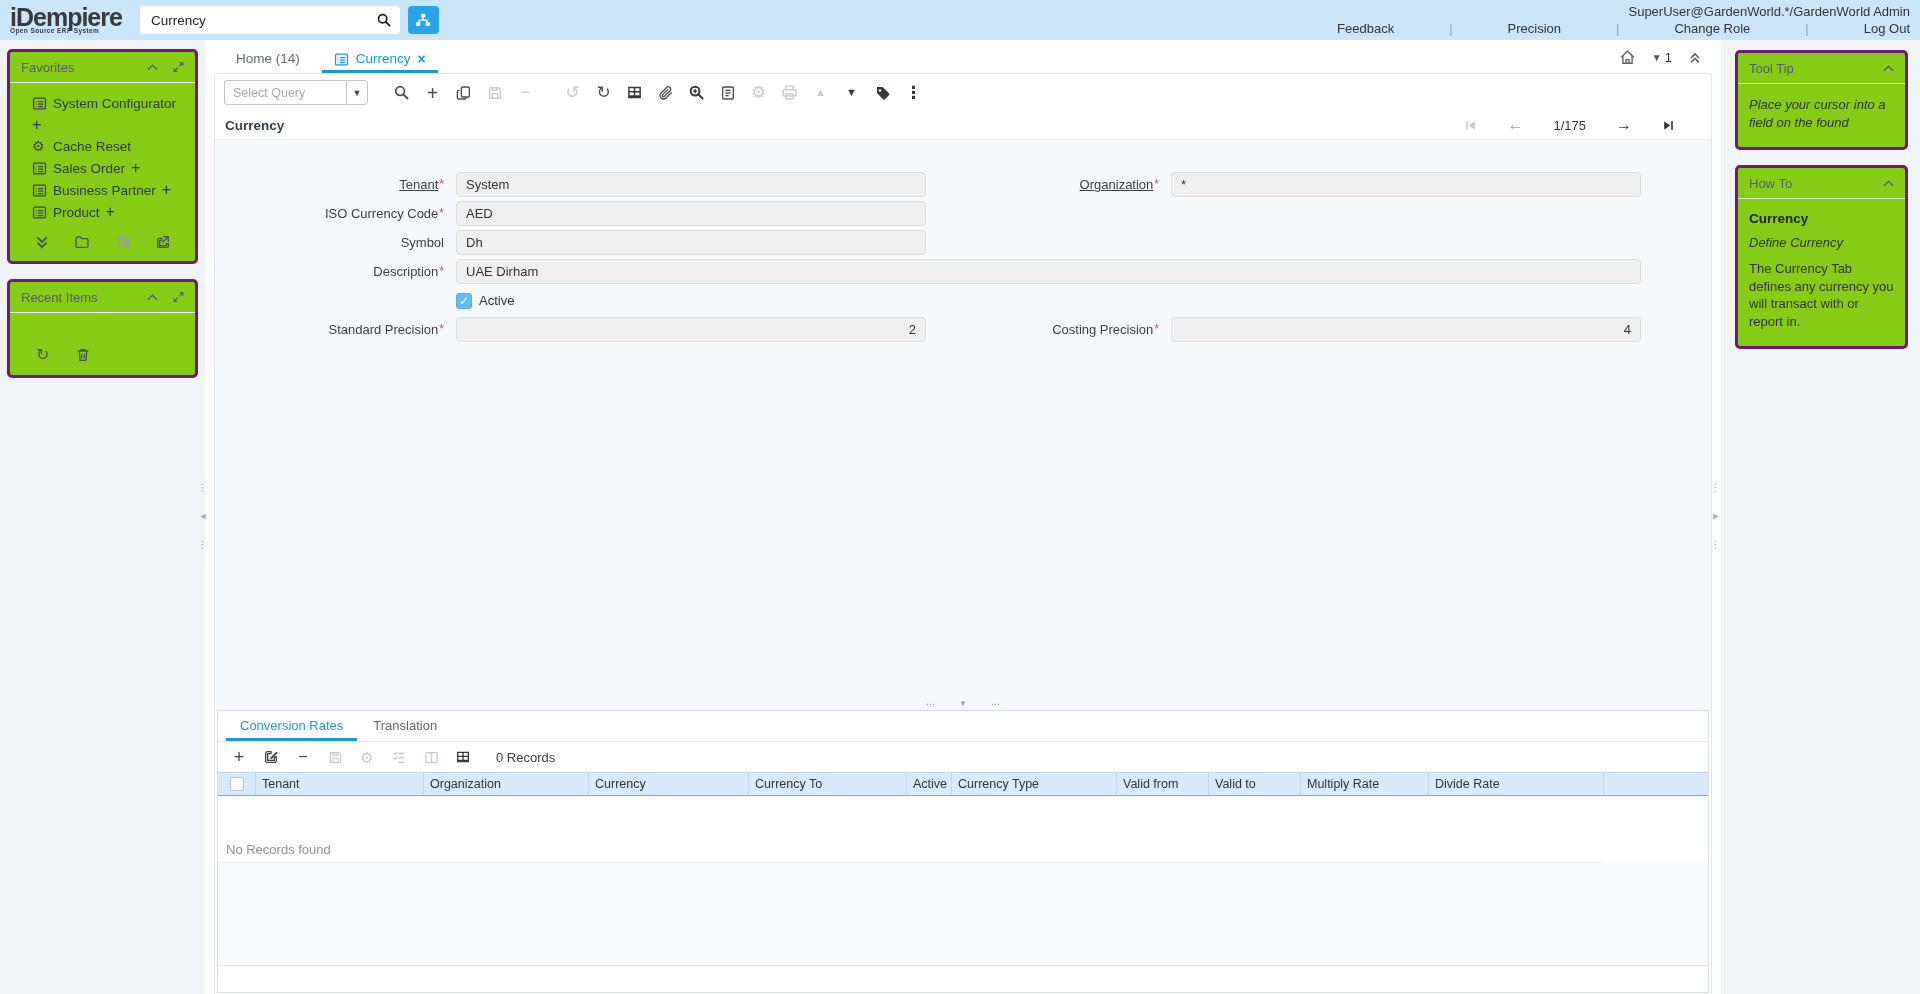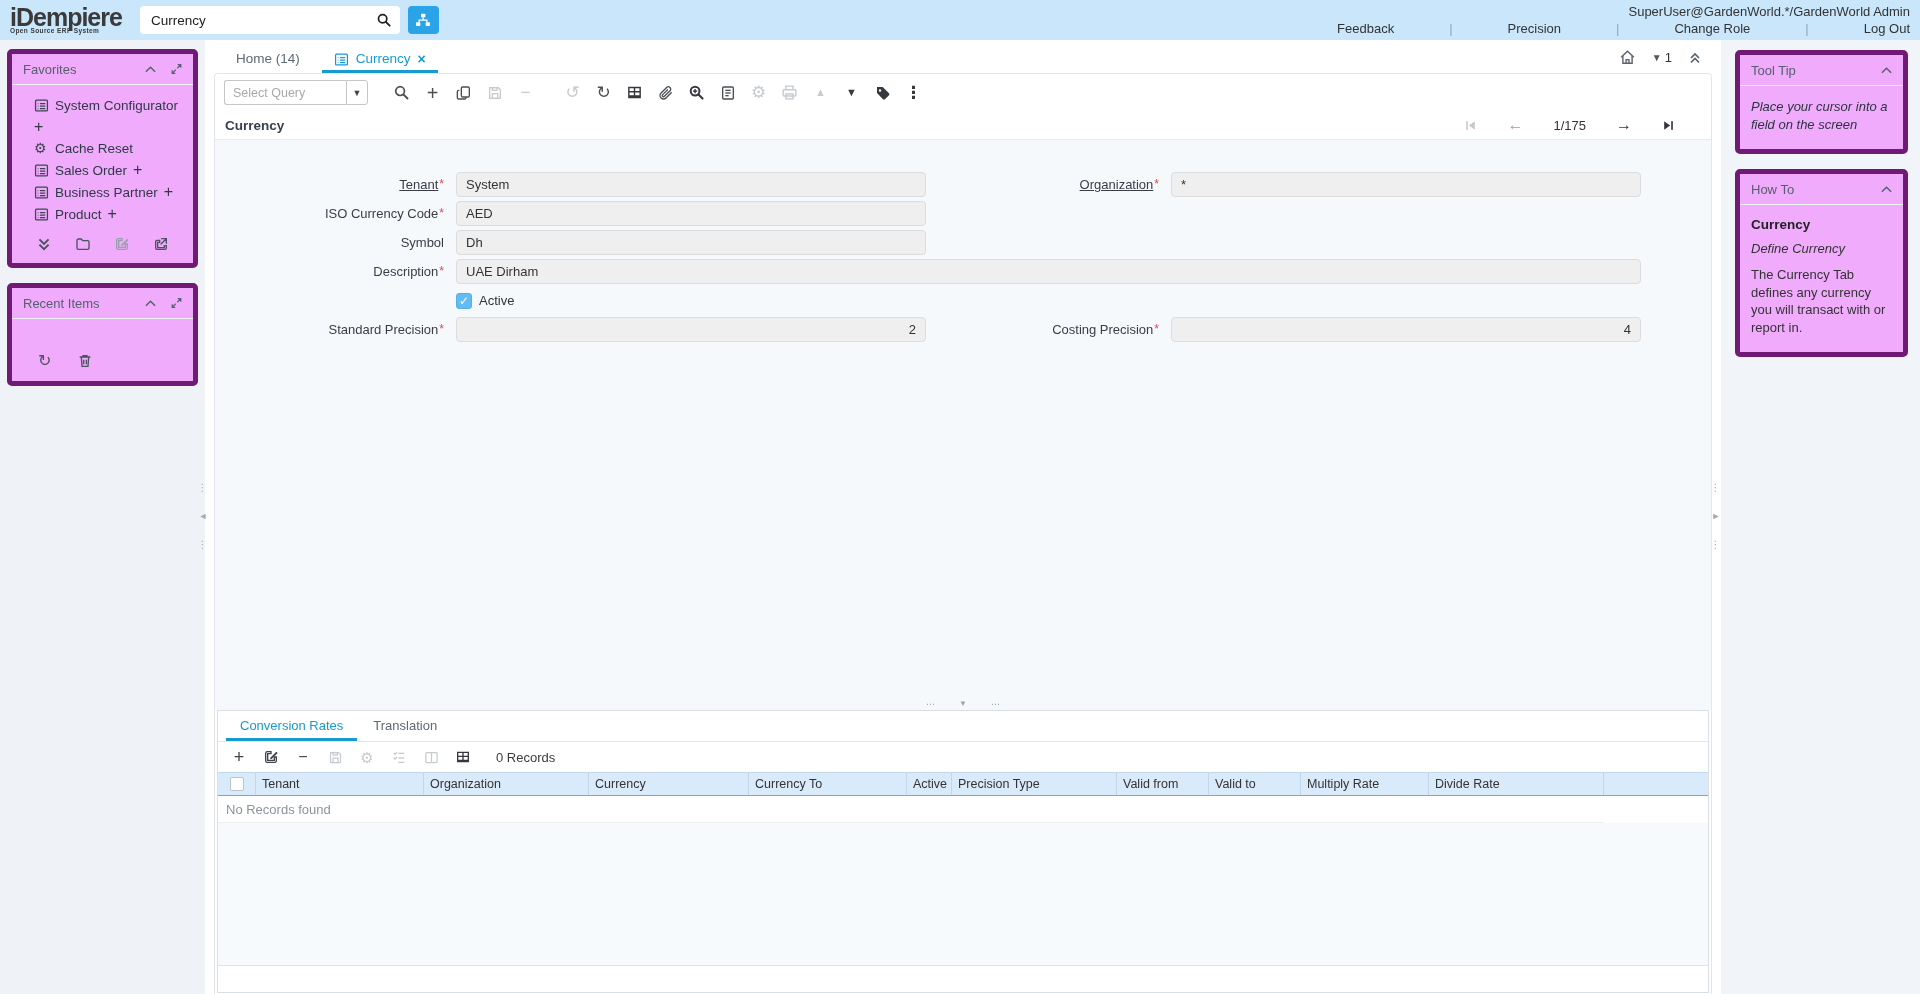--- a/index.html
+++ b/index.html
@@ -21,21 +21,21 @@
   .menu-btn { width:31px; height:28px; margin-left:8px; background:#2aa4e6; border:none; border-radius:4px;
     display:flex; align-items:center; justify-content:center; color:#fff; cursor:pointer; }
   .topright { margin-left:auto; margin-right:10px; text-align:right; }
   .user-line { font-size:13px; color:#333; margin-bottom:2px; }
   .links-line { font-size:13px; color:#333; display:flex; justify-content:flex-end; align-items:center;gap:48px; }
   .links-line a { color:#333; text-decoration:none; cursor:pointer; }
   .lsep { color:#8aa7be; margin:0 7px; }
 
   
   .sidebar { position:absolute; top:40px; left:0; width:205px; height:954px; background:#eff3f8; padding:9px 7px; }
-  .panel { background:#f0abfc; border:5px solid #701a75; border-radius:5px; margin-bottom:15px; }
+  .panel { background:#84cc16; border:3px solid #701a75; border-radius:5px; margin-bottom:15px; }
   .panel-h { height:31px; display:flex; align-items:center; padding:0 11px; color:#55606c; font-size:13px;
     border-bottom:1px solid #eef1f4; }
   .panel-h .ph-icons { margin-left:auto; display:flex; gap:15px; color:#55606c; }
   .ph-ic { width:11px; height:11px; display:flex; align-items:center; cursor:pointer; }
   .fav-body { padding:10px 4px 2px 4px; }
   .fav-item { display:flex; align-items:center; flex-wrap:wrap; gap:6px; padding:3px 2px 3px 18px;
     font-size:13.5px; color:#2f3a45; cursor:pointer; }
   .fav-ic { width:15px; height:15px; color:#3c4550; flex:0 0 auto; }
   .fav-add { font-size:16px; color:#2f3a45; line-height:1; cursor:pointer; }
   .fav-foot { display:flex; justify-content:space-around; align-items:center; padding:9px 12px 11px 12px; color:#4a545e; }
@@ -107,21 +107,21 @@
   .dti { width:26px; height:22px; display:flex; align-items:center; justify-content:center; color:#3f444a; cursor:pointer; }
   .dti.dis { color:#c6cbd0; cursor:default; }
   .dti .g { font-size:16px; line-height:1; }
   .drecords { margin-left:14px; font-size:13px; color:#3c3c3c; }
   .thead { display:flex; height:24px; background:#d9eafa; border-top:1px solid #c3d7ea; border-bottom:1px solid #9aa0a6; }
   .th { display:flex; align-items:center; padding:0 6px; font-size:12.5px; color:#333;
     border-right:1px solid #c3d7ea; overflow:hidden; white-space:nowrap; }
   .th.fill { flex:1; border-right:none; }
   .th-chk { width:14px; height:14px; background:#fff; border:1px solid #b9c4cf; border-radius:2px; margin:0 auto; cursor:pointer; }
   .empty-row { width:1386px; height:27px; background:#fff; display:flex; align-items:center; padding:0 8px;
-    color:#8b949c; font-size:13px; border-bottom:1px solid #f0f0f0; }
+    color:#8b949c; font-size:13px; border-bottom:1px solid #f0f0f0;margin-top:40px; }
   .dbody-rest { flex:1; background:#f7fafd; }
   .dfooter { height:21px; background:#fff; border-top:1px solid #e4e4e4; margin-bottom:6px; }
 
   
   .rightbar { position:absolute; top:40px; left:1721px; width:199px; height:954px; background:#f1f5fa; padding:10px 12px 0 14px; }
   .tip-body { padding:12px 11px 16px 11px; font-size:13px; font-style:italic; color:#2c3440; line-height:1.35; }
   .howto-body { padding:12px 11px 16px 11px; }
   .howto-title { font-weight:700; font-size:13.5px; color:#222; margin-bottom:9px; }
   .howto-sub { font-style:italic; font-size:13px; color:#333; margin-bottom:10px; }
   .howto-text { font-size:13px; color:#333; line-height:1.35; }
@@ -579,21 +579,21 @@
       </div>
       <div class="thead">
         <div class="th" style="width:38px;">
             <span class="th-chk"></span>
           </div>
         <div class="th" style="width:168px;">Tenant</div>
         <div class="th" style="width:165px;">Organization</div>
         <div class="th" style="width:160px;">Currency</div>
         <div class="th" style="width:158px;">Currency To</div>
         <div class="th" style="width:45px;">Active</div>
-        <div class="th" style="width:165px;">Precision Type</div>
+        <div class="th" style="width:165px;">Currency Type</div>
         <div class="th" style="width:92px;text-align:center;">Valid from</div>
         <div class="th" style="width:92px;">Valid to</div>
         <div class="th" style="width:128px;text-align:center;">Multiply Rate</div>
         <div class="th" style="width:175px;">Divide Rate</div>
         <div class="th fill"></div>
       </div>
       <div class="empty-row">No Records found</div>
       <div class="dbody-rest"></div>
       <div class="dfooter"></div>
     </div>
@@ -605,21 +605,21 @@
     <div class="panel-h">
       <span>Tool Tip</span>
       <span class="ph-icons">
         <span class="ph-ic">
           <svg width="11" height="7" viewBox="0 0 12 7">
               <polyline points="1,6 6,1 11,6" fill="none" stroke="currentColor" stroke-width="1.6"></polyline>
             </svg>
         </span>
       </span>
     </div>
-    <div class="tip-body">Place your cursor into a field on the screen</div>
+    <div class="tip-body">Place your cursor into a field on the found</div>
   </div>
 
   <div class="panel">
     <div class="panel-h">
       <span>How To</span>
       <span class="ph-icons">
         <span class="ph-ic">
           <svg width="11" height="7" viewBox="0 0 12 7">
               <polyline points="1,6 6,1 11,6" fill="none" stroke="currentColor" stroke-width="1.6"></polyline>
             </svg>

